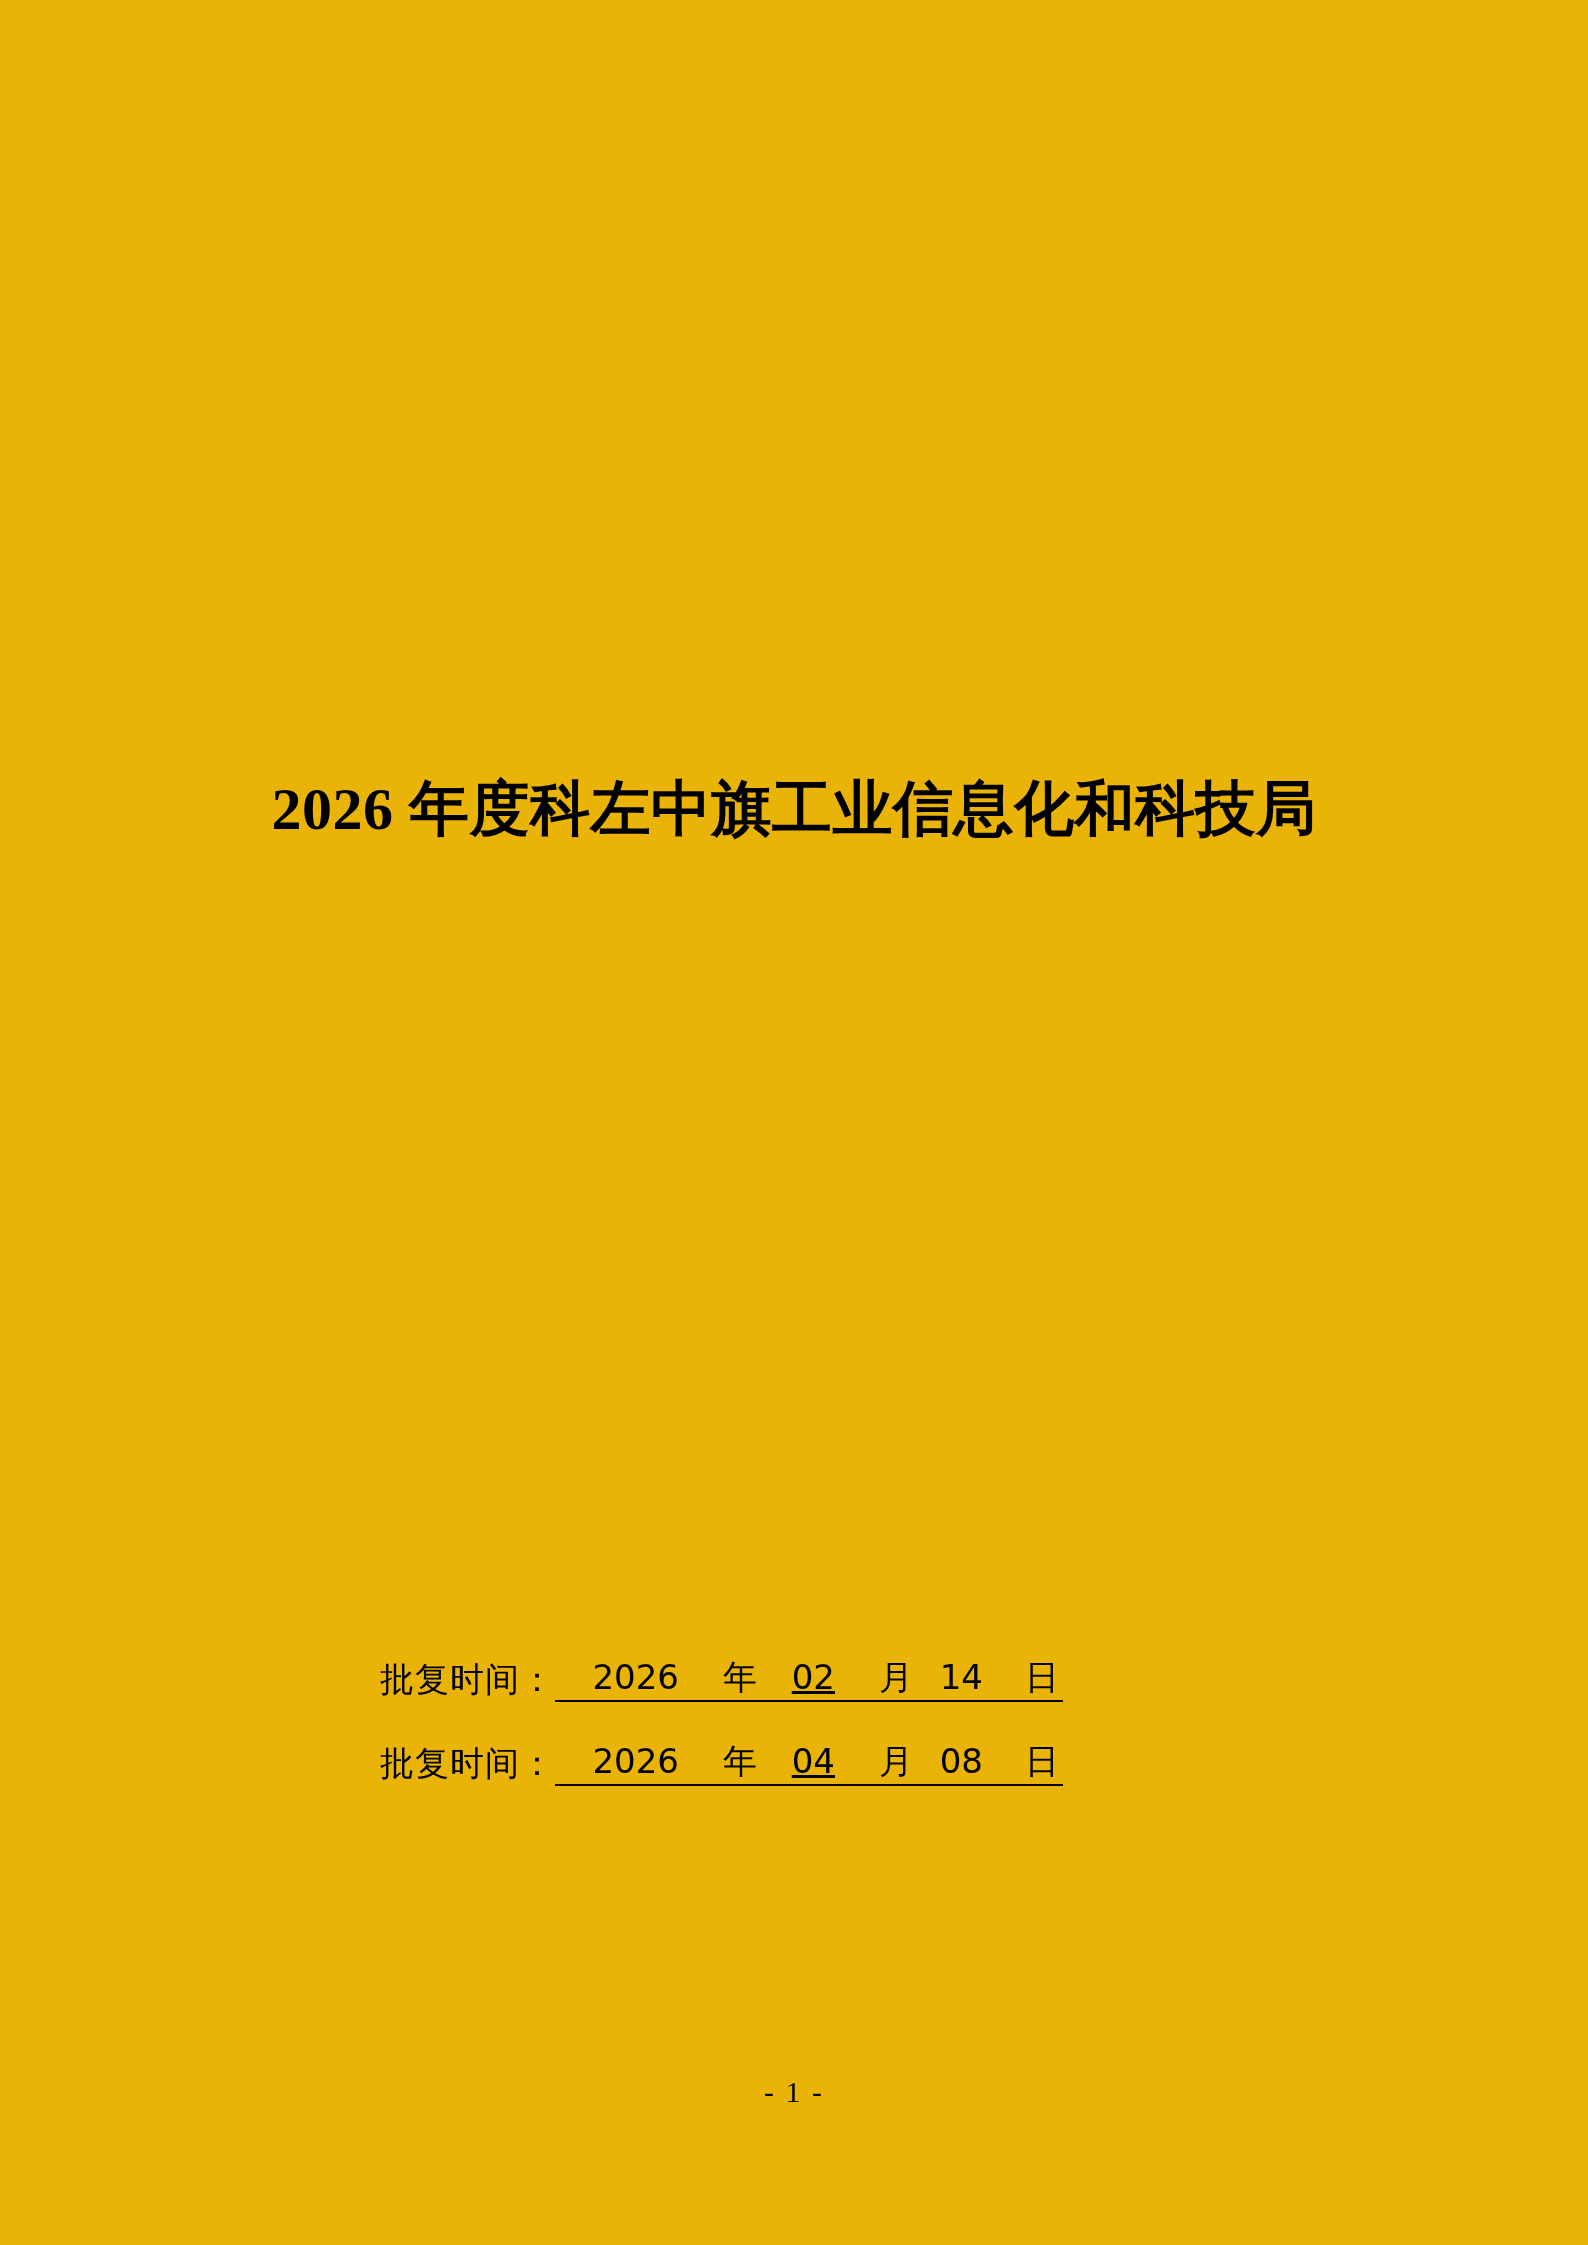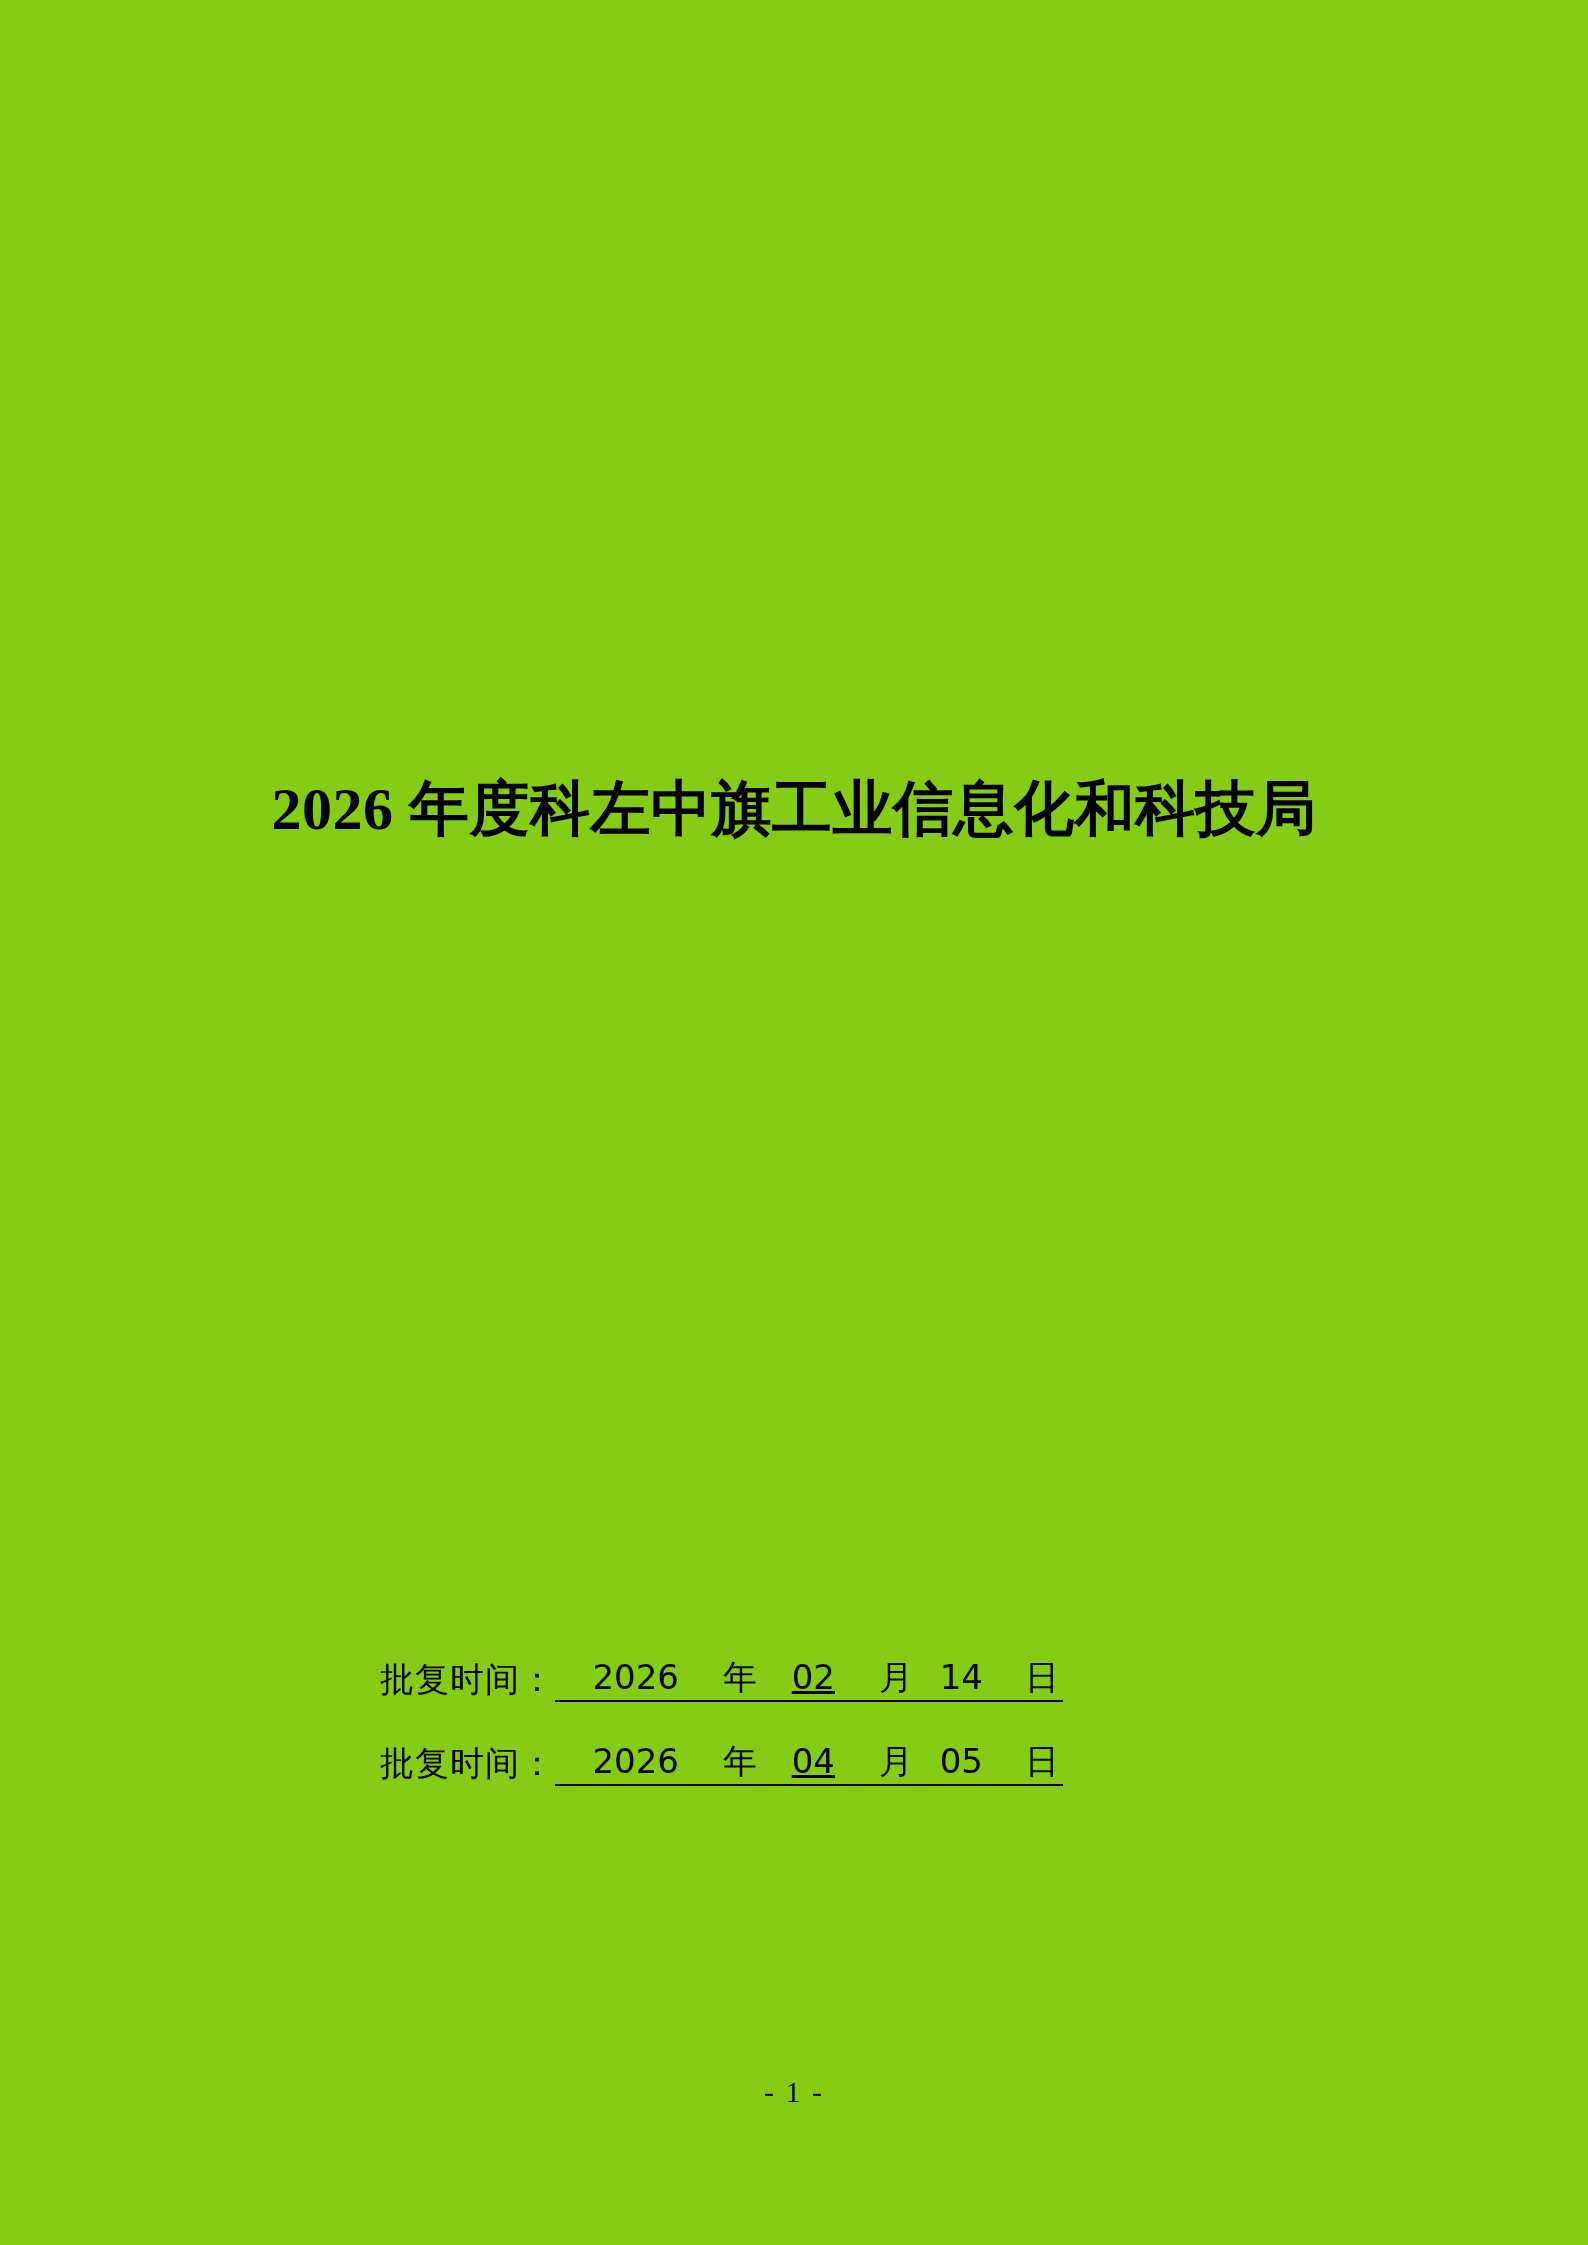--- a/index.html
+++ b/index.html
@@ -12,21 +12,21 @@
     height: 2245px;
     position: relative;
     font-family: "Liberation Serif", "DejaVu Serif", serif;
     color: #000000;
     overflow: hidden;
   }
 
   .page {
     position: absolute;
     inset: 0;
-    background: #84cc16;
+    background: #eab308;
   }
 
   
   .title-block {
     position: absolute;
     left: 0;
     right: 0;
     top: 770px;
     text-align: center;
   }
@@ -124,21 +124,21 @@
       </div>
     </div>
 
     <div class="date-row">
       <div class="date-label">批复时间：</div>
       <div class="date-value">
         <span class="seg-year">2026</span>
         <span class="seg-ychar">年</span>
         <span class="seg-month">04</span>
         <span class="seg-mchar">月</span>
-        <span class="seg-day">05</span>
+        <span class="seg-day">08</span>
         <span class="seg-dchar">日</span>
       </div>
     </div>
 
   </div>
 
   <div class="footer">
     <span>- 1 -</span>
   </div>
 

